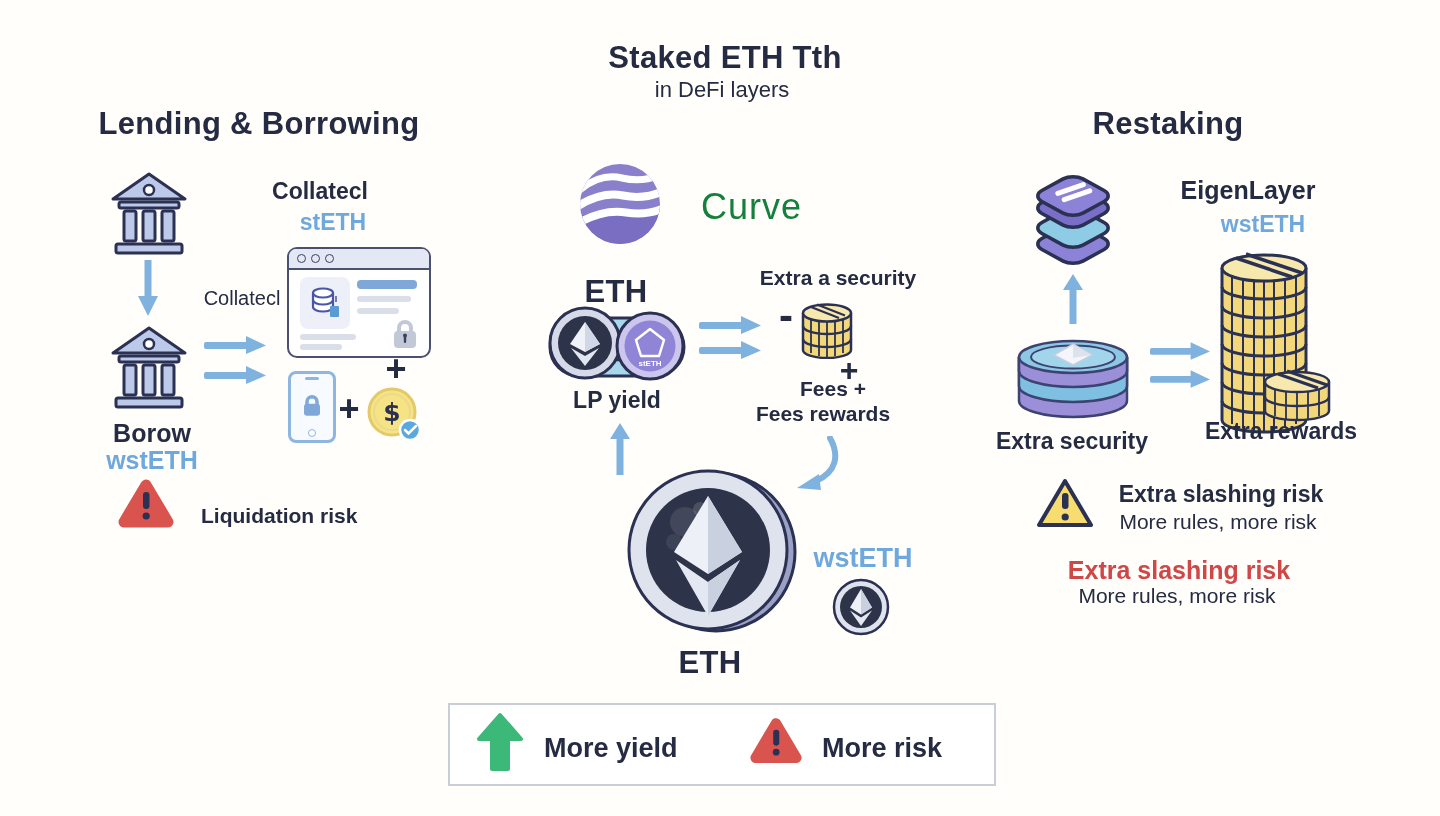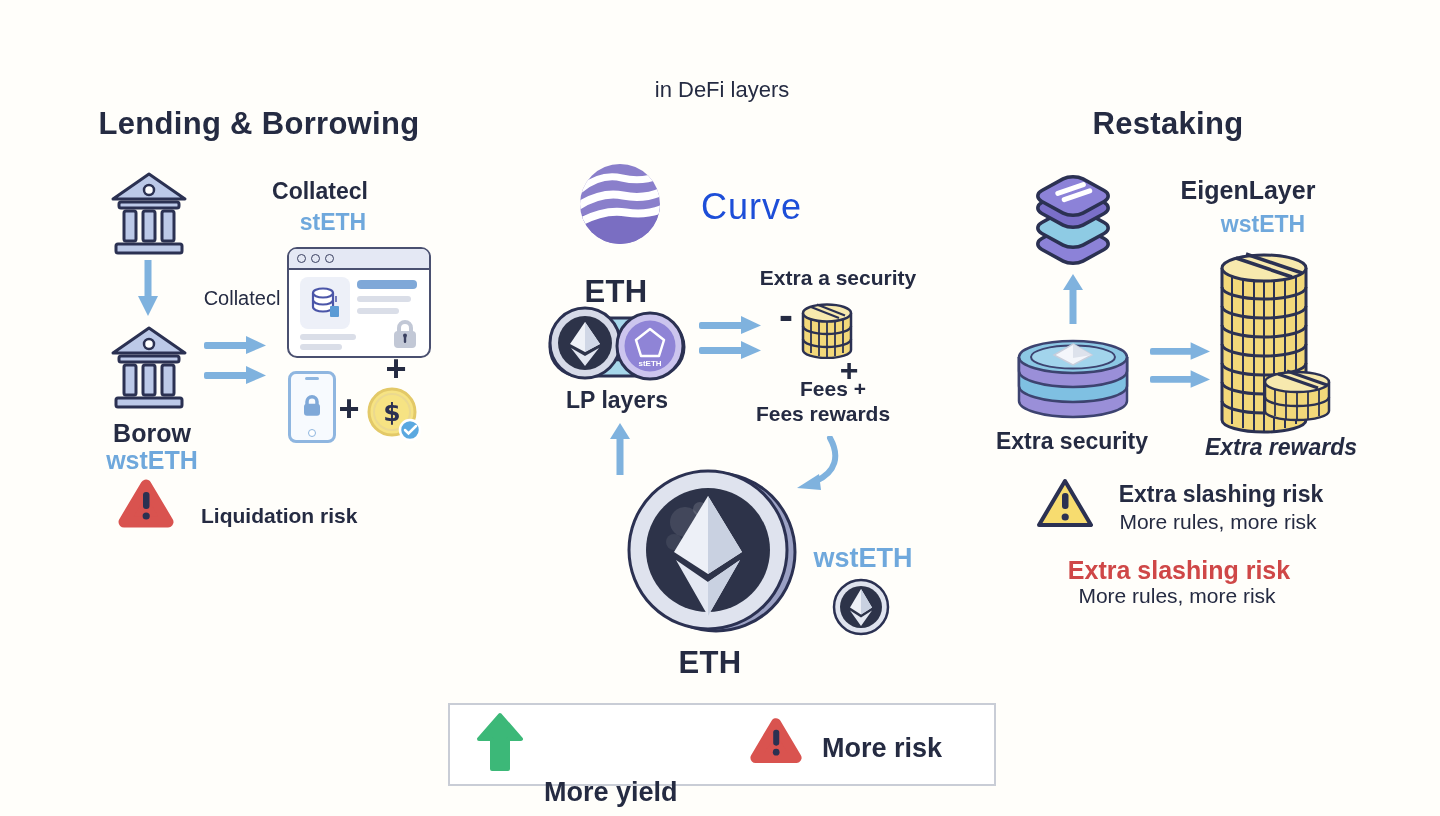--- a/index.html
+++ b/index.html
@@ -28,20 +28,21 @@
   .phone-lock{position:absolute;left:50%;top:50%;transform:translate(-50%,-55%);}
   .legend-box{border:2px solid #c9cdd6;background:#ffffff;}
   .plus{font-size:36px;font-weight:700;}
   .minus{font-size:42px;font-weight:700;}
 </style>
 </head>
 <body>
 
 <div id="canvas">
 
+  <div class="abs ctr h1" style="left:725px;top:40px;">Staked ETH Tth</div>
   <div class="abs ctr sub" style="left:722px;top:77px;">in DeFi layers</div>
 
   <div class="abs ctr h1" style="left:259px;top:106px;">Lending &amp; Borrowing</div>
 
   <svg class="abs" style="left:110px;top:170px;" width="78" height="86" viewBox="0 0 78 86">
     <g fill="#BCC9E8" stroke="#2B3152" stroke-width="3" stroke-linejoin="round">
       <polygon points="39,4 75,29 3,29"></polygon>
       <rect x="9" y="32" width="60" height="6" rx="2"></rect>
       <rect x="14" y="41" width="12" height="30" rx="2"></rect>
       <rect x="33" y="41" width="12" height="30" rx="2"></rect>
@@ -155,38 +156,38 @@
     <circle cx="43" cy="43" r="40" fill="#8A7FCB"></circle>
     <g clip-path="url(#cvclip)">
       <path d="M-5,95 L91,95 L91,42 Q66,60 43,54 Q18,48 -5,58 Z" fill="#7A6EC2"></path>
       <g fill="none" stroke="#FFFFFF" stroke-linecap="round">
         <path d="M4,28 Q24,12 45,17 Q66,22 86,13" stroke-width="7"></path>
         <path d="M1,45 Q25,30 46,34.5 Q69,39 88,29" stroke-width="8"></path>
         <path d="M3,61 Q28,48 49,51.5 Q71,55 90,46" stroke-width="8"></path>
       </g>
     </g>
   </svg>
-  <div class="abs" style="left:701px;top:186px;font-size:36px;color:#1d4ed8;letter-spacing:1px;">Curve</div>
+  <div class="abs" style="left:701px;top:186px;font-size:36px;color:#15803d;letter-spacing:1px;">Curve</div>
 
   <div class="abs ctr h1" style="left:616px;top:274px;">ETH</div>
 
   <svg class="abs" style="left:547px;top:302px;" width="140" height="88" viewBox="0 0 140 88">
     <rect x="3" y="16" width="134" height="58" rx="29" fill="#A6D7EA" stroke="#2B3152" stroke-width="3"></rect>
     <rect x="58" y="32" width="26" height="26" fill="#74B8D4" stroke="#2B3152" stroke-width="2.5"></rect>
     <circle cx="38" cy="41" r="35" fill="#D6DAE8" stroke="#2B3152" stroke-width="3"></circle>
     <circle cx="38" cy="41" r="27" fill="#2D3349"></circle>
     <polygon points="38,20 53,42 38,50 23,42" fill="#EFF2F8"></polygon>
     <polygon points="38,20 53,42 38,50" fill="#D0D7E6"></polygon>
     <polygon points="24,46 38,54 52,46 38,64" fill="#E2E6F0"></polygon>
     <circle cx="103" cy="44" r="33" fill="#CCC5EE" stroke="#2B3152" stroke-width="3"></circle>
     <circle cx="103" cy="44" r="25.5" fill="#8F84D6"></circle>
     <path d="M103,27 L117,38 L112,54 L94,54 L89,38 Z" fill="none" stroke="#FFFFFF" stroke-width="2.5" stroke-linejoin="round"></path>
     <text x="103" y="64" text-anchor="middle" font-size="8" font-weight="bold" fill="#FFFFFF">stETH</text>
   </svg>
-  <div class="abs ctr b" style="left:617px;top:387px;font-size:23px;">LP layers</div>
+  <div class="abs ctr b" style="left:617px;top:387px;font-size:23px;">LP yield</div>
 
   <svg class="abs" style="left:699px;top:316px;" width="62" height="18" viewBox="0 0 62 18">
     <rect x="0" y="6" width="44" height="7" rx="2" fill="#7FB2DE"></rect>
       <polygon points="42,0 62,9.5 42,18" fill="#7FB2DE"></polygon>
   </svg>
   <svg class="abs" style="left:699px;top:341px;" width="62" height="18" viewBox="0 0 62 18">
     <rect x="0" y="6" width="44" height="7" rx="2" fill="#7FB2DE"></rect>
       <polygon points="42,0 62,9.5 42,18" fill="#7FB2DE"></polygon>
   </svg>
 
@@ -344,38 +345,38 @@
   <svg class="abs" style="left:1150px;top:342px;" width="60" height="18" viewBox="0 0 62 18">
     <rect x="0" y="6" width="44" height="7" rx="2" fill="#7FB2DE"></rect>
       <polygon points="42,0 62,9.5 42,18" fill="#7FB2DE"></polygon>
   </svg>
   <svg class="abs" style="left:1150px;top:370px;" width="60" height="18" viewBox="0 0 62 18">
     <rect x="0" y="6" width="44" height="7" rx="2" fill="#7FB2DE"></rect>
       <polygon points="42,0 62,9.5 42,18" fill="#7FB2DE"></polygon>
   </svg>
 
   <div class="abs ctr b" style="left:1072px;top:428px;font-size:23px;">Extra security</div>
-  <div class="abs ctr b" style="left:1281px;top:434px;font-size:23px;font-style:italic;">Extra rewards</div>
+  <div class="abs ctr b" style="left:1281px;top:418px;font-size:23px;">Extra rewards</div>
 
   <svg class="abs" style="left:1033px;top:474px;" width="64" height="60" viewBox="0 0 64 60">
     <polygon points="32,7 58,51 6,51" fill="#F7DC6F" stroke="#2B3152" stroke-width="4" stroke-linejoin="round"></polygon>
     <rect x="29" y="19" width="6.5" height="16" rx="3" fill="#2B3152"></rect>
     <circle cx="32.2" cy="43" r="3.6" fill="#2B3152"></circle>
   </svg>
 
   <div class="abs ctr b" style="left:1221px;top:481px;font-size:23px;">Extra slashing risk</div>
   <div class="abs ctr" style="left:1218px;top:510px;font-size:21px;">More rules, more risk</div>
   <div class="abs ctr b red-t" style="left:1179px;top:556px;font-size:25px;">Extra slashing risk</div>
   <div class="abs ctr" style="left:1177px;top:584px;font-size:21px;">More rules, more risk</div>
 
   <div class="abs legend-box" style="left:448px;top:703px;width:544px;height:79px;"></div>
   <svg class="abs" style="left:476px;top:712px;" width="48" height="60" viewBox="0 0 48 60">
     <polygon points="24,3 45,27 32,27 32,57 16,57 16,27 3,27" fill="#3CB878" stroke="#3CB878" stroke-width="4" stroke-linejoin="round"></polygon>
   </svg>
-  <div class="abs b" style="left:544px;top:733px;font-size:27px;margin-top:44px;">More yield</div>
+  <div class="abs b" style="left:544px;top:733px;font-size:27px;">More yield</div>
   <svg class="abs" style="left:749px;top:713px;" width="54" height="56" viewBox="0 0 58 54">
     <polygon points="29,8 51,45 7,45" fill="#D9534F" stroke="#D9534F" stroke-width="11" stroke-linejoin="round"></polygon>
     <rect x="26" y="15" width="6.5" height="17" rx="3" fill="#2B3152"></rect>
     <circle cx="29.2" cy="39" r="3.6" fill="#2B3152"></circle>
   </svg>
   <div class="abs b" style="left:822px;top:733px;font-size:27px;">More risk</div>
 
 </div>
 
 </body></html>

